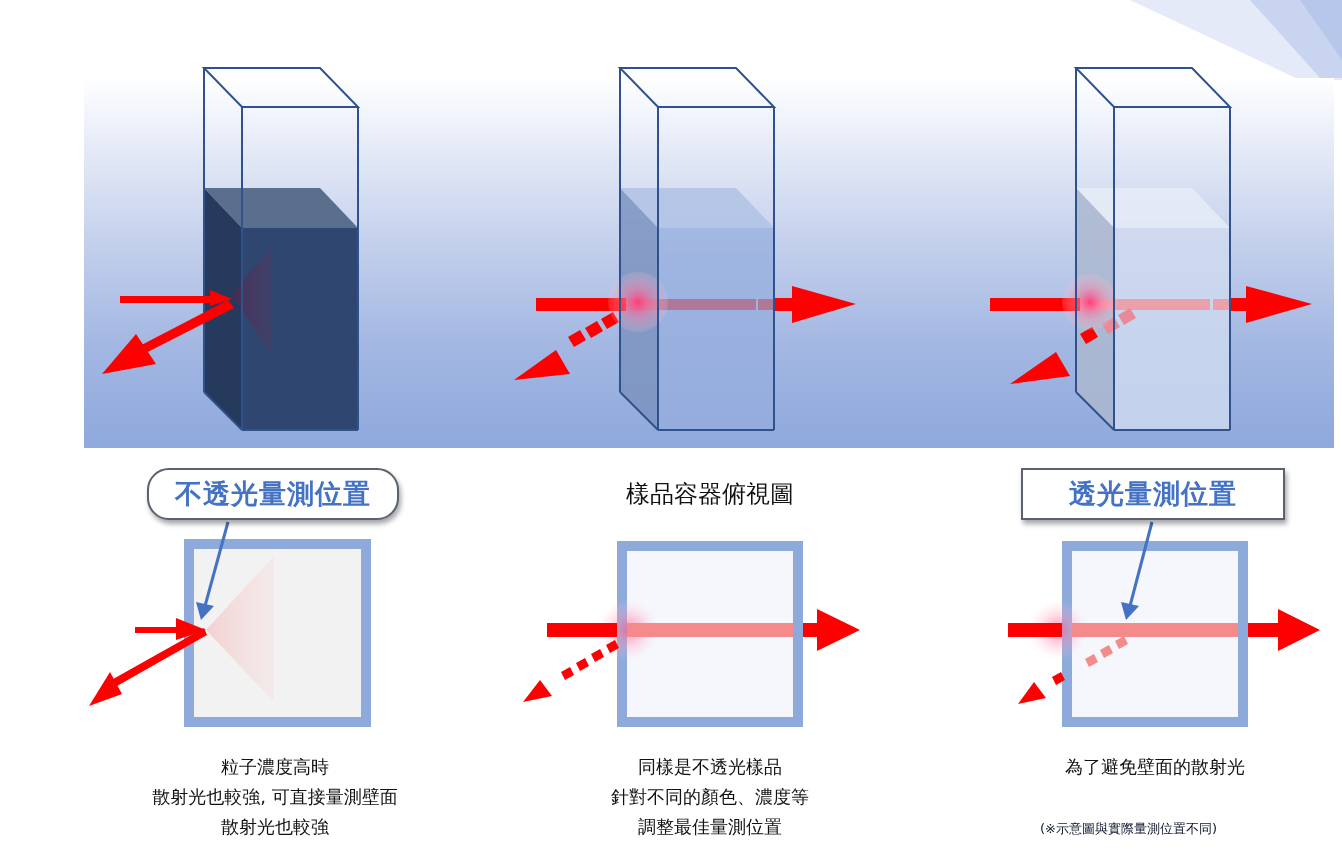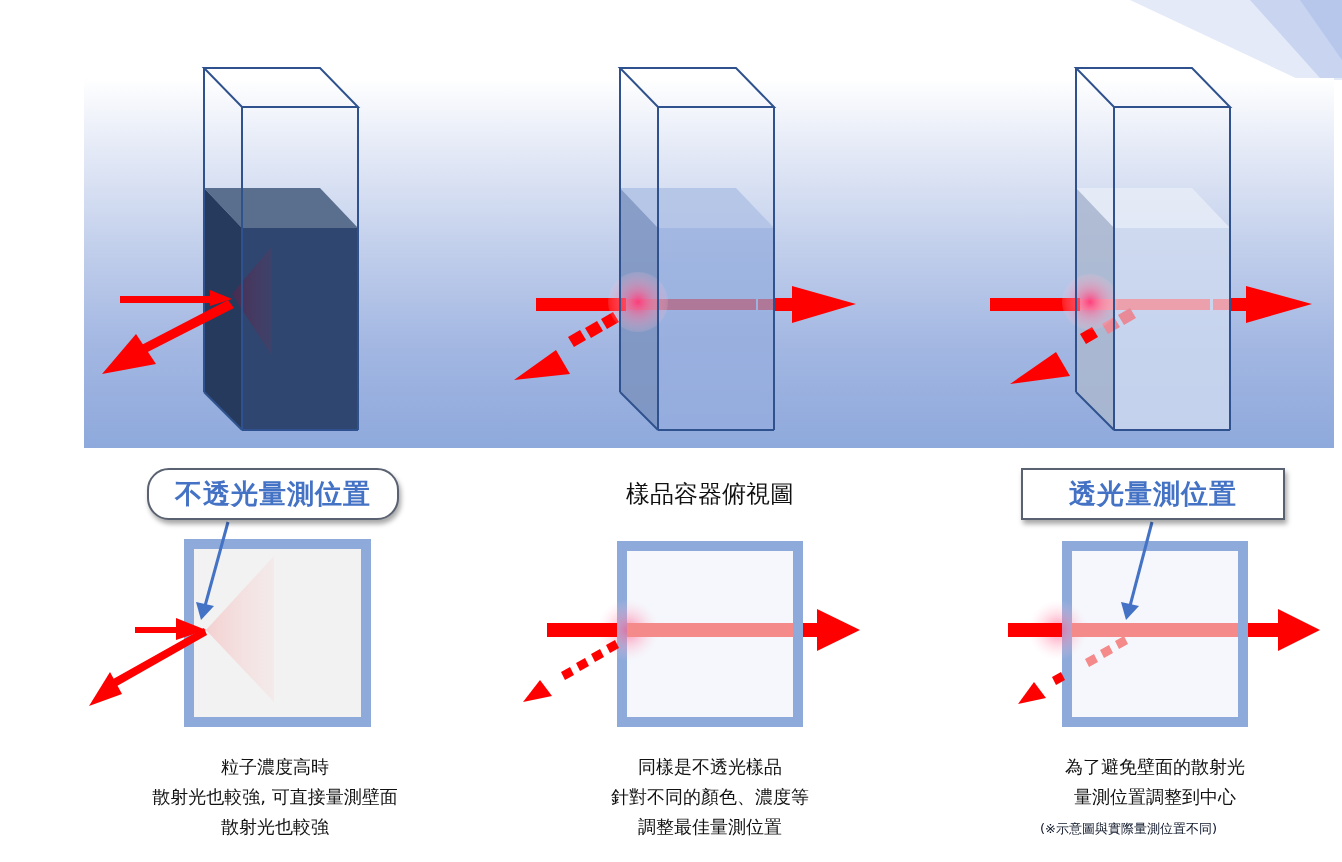--- a/index.html
+++ b/index.html
@@ -203,16 +203,15 @@
 </div>
 
 <div class="caption" style="left:560px; top:752px; width:300px;">
   <div>同樣是不透光樣品</div>
   <div>針對不同的顏色、濃度等</div>
   <div>調整最佳量測位置</div>
 </div>
 
 <div class="caption" style="left:1015px; top:752px; width:280px;">
   <div>為了避免壁面的散射光</div>
-  <div>量測位置調整到中心</div>
 </div>
 
 <div class="note" style="left:1040px; top:820px;">(※示意圖與實際量測位置不同)</div>
 
 </body></html>

